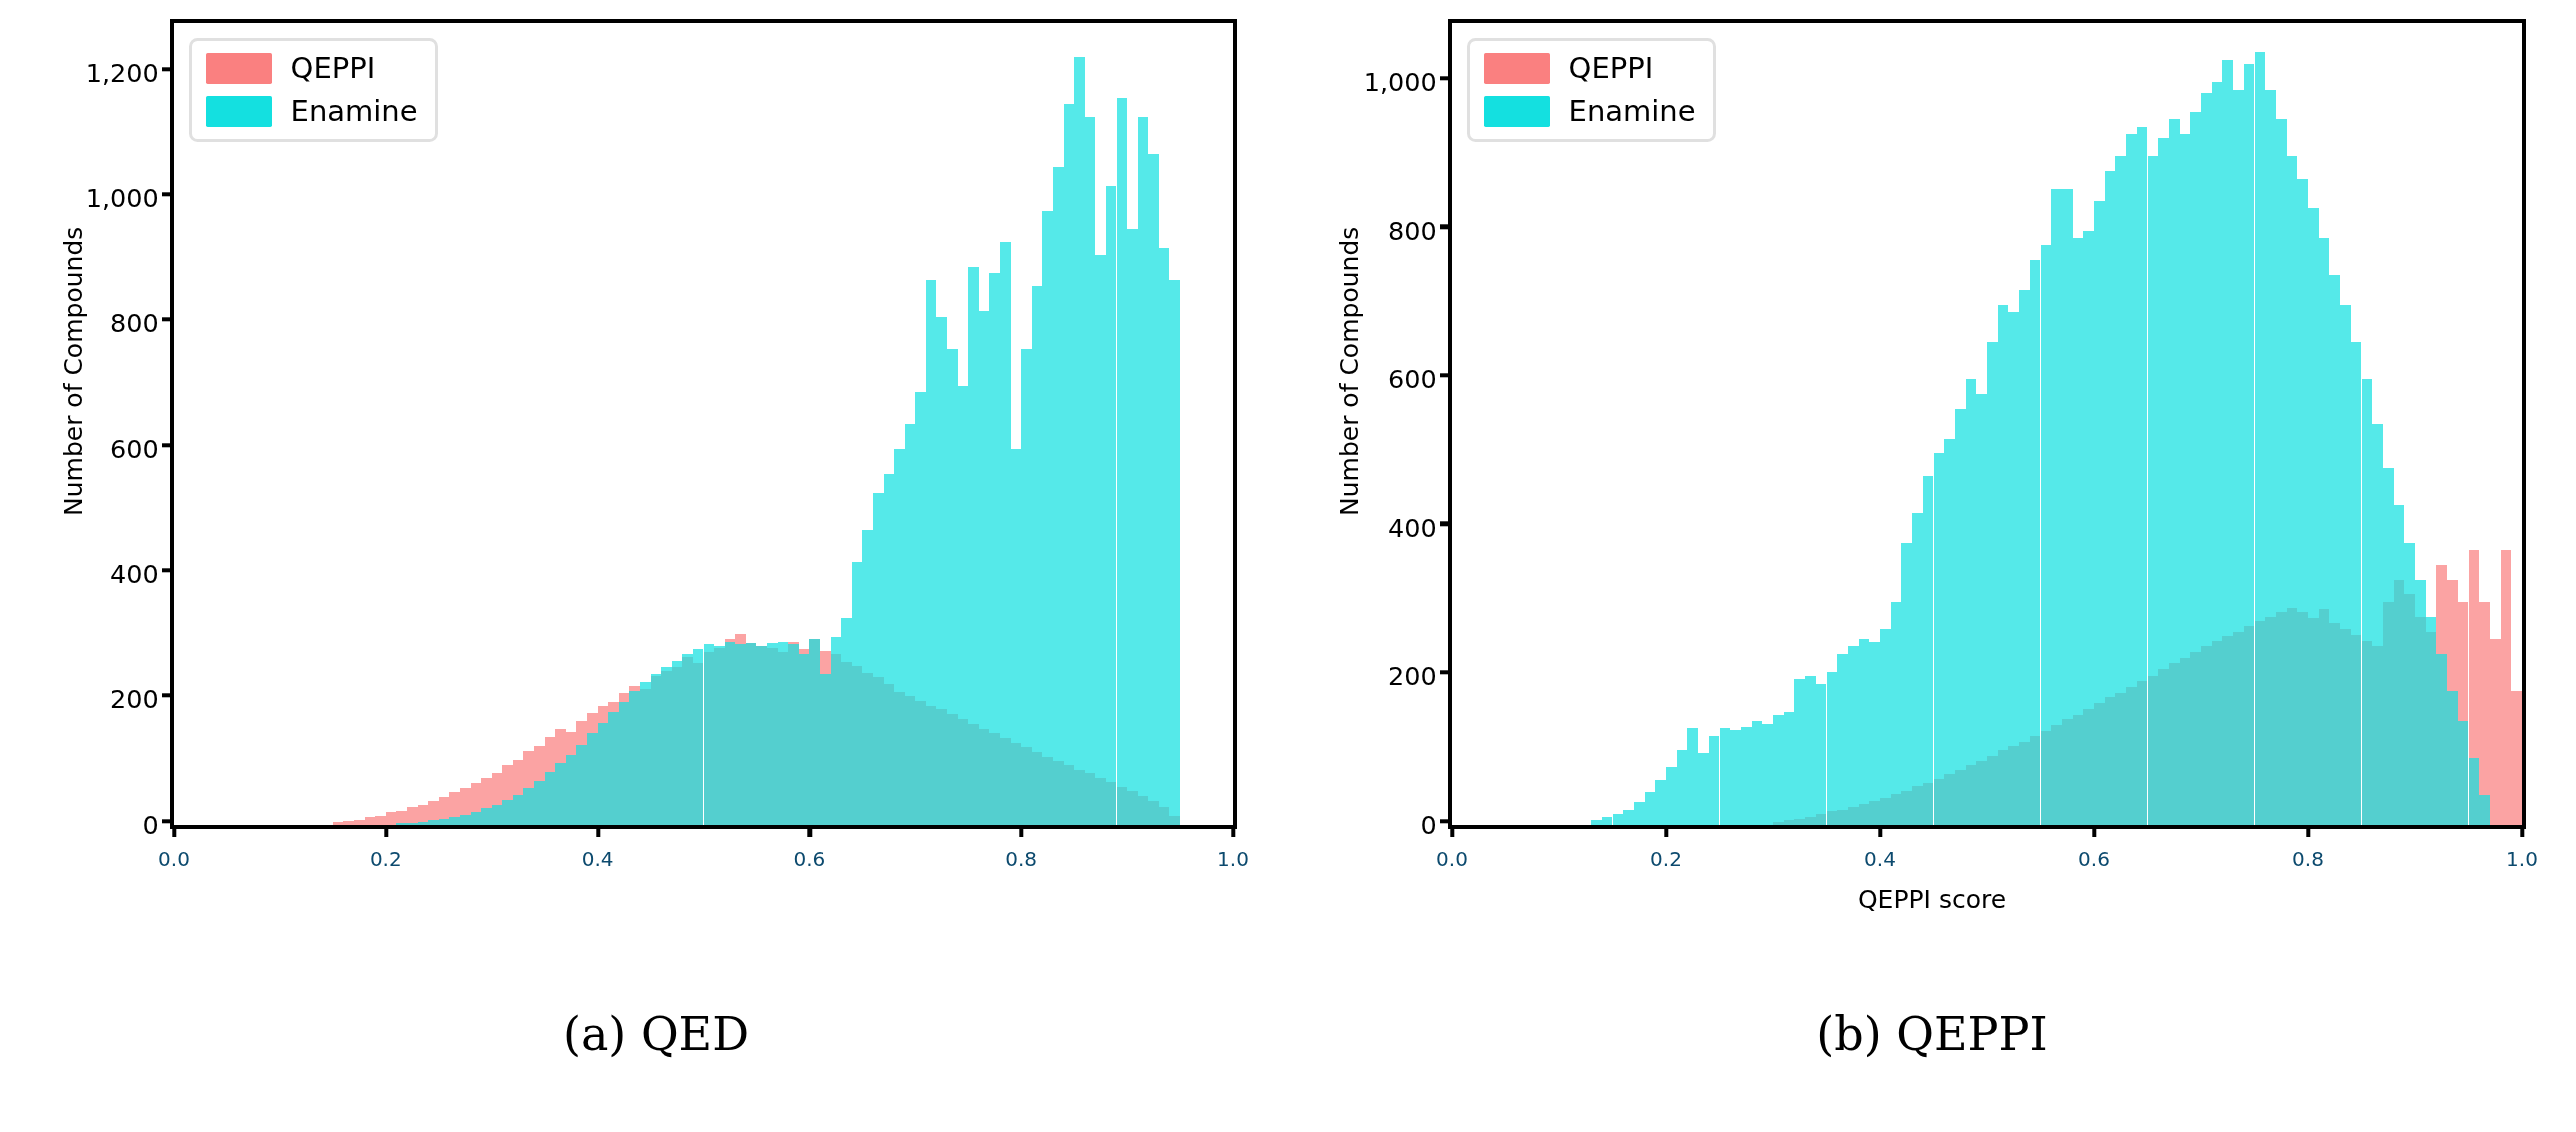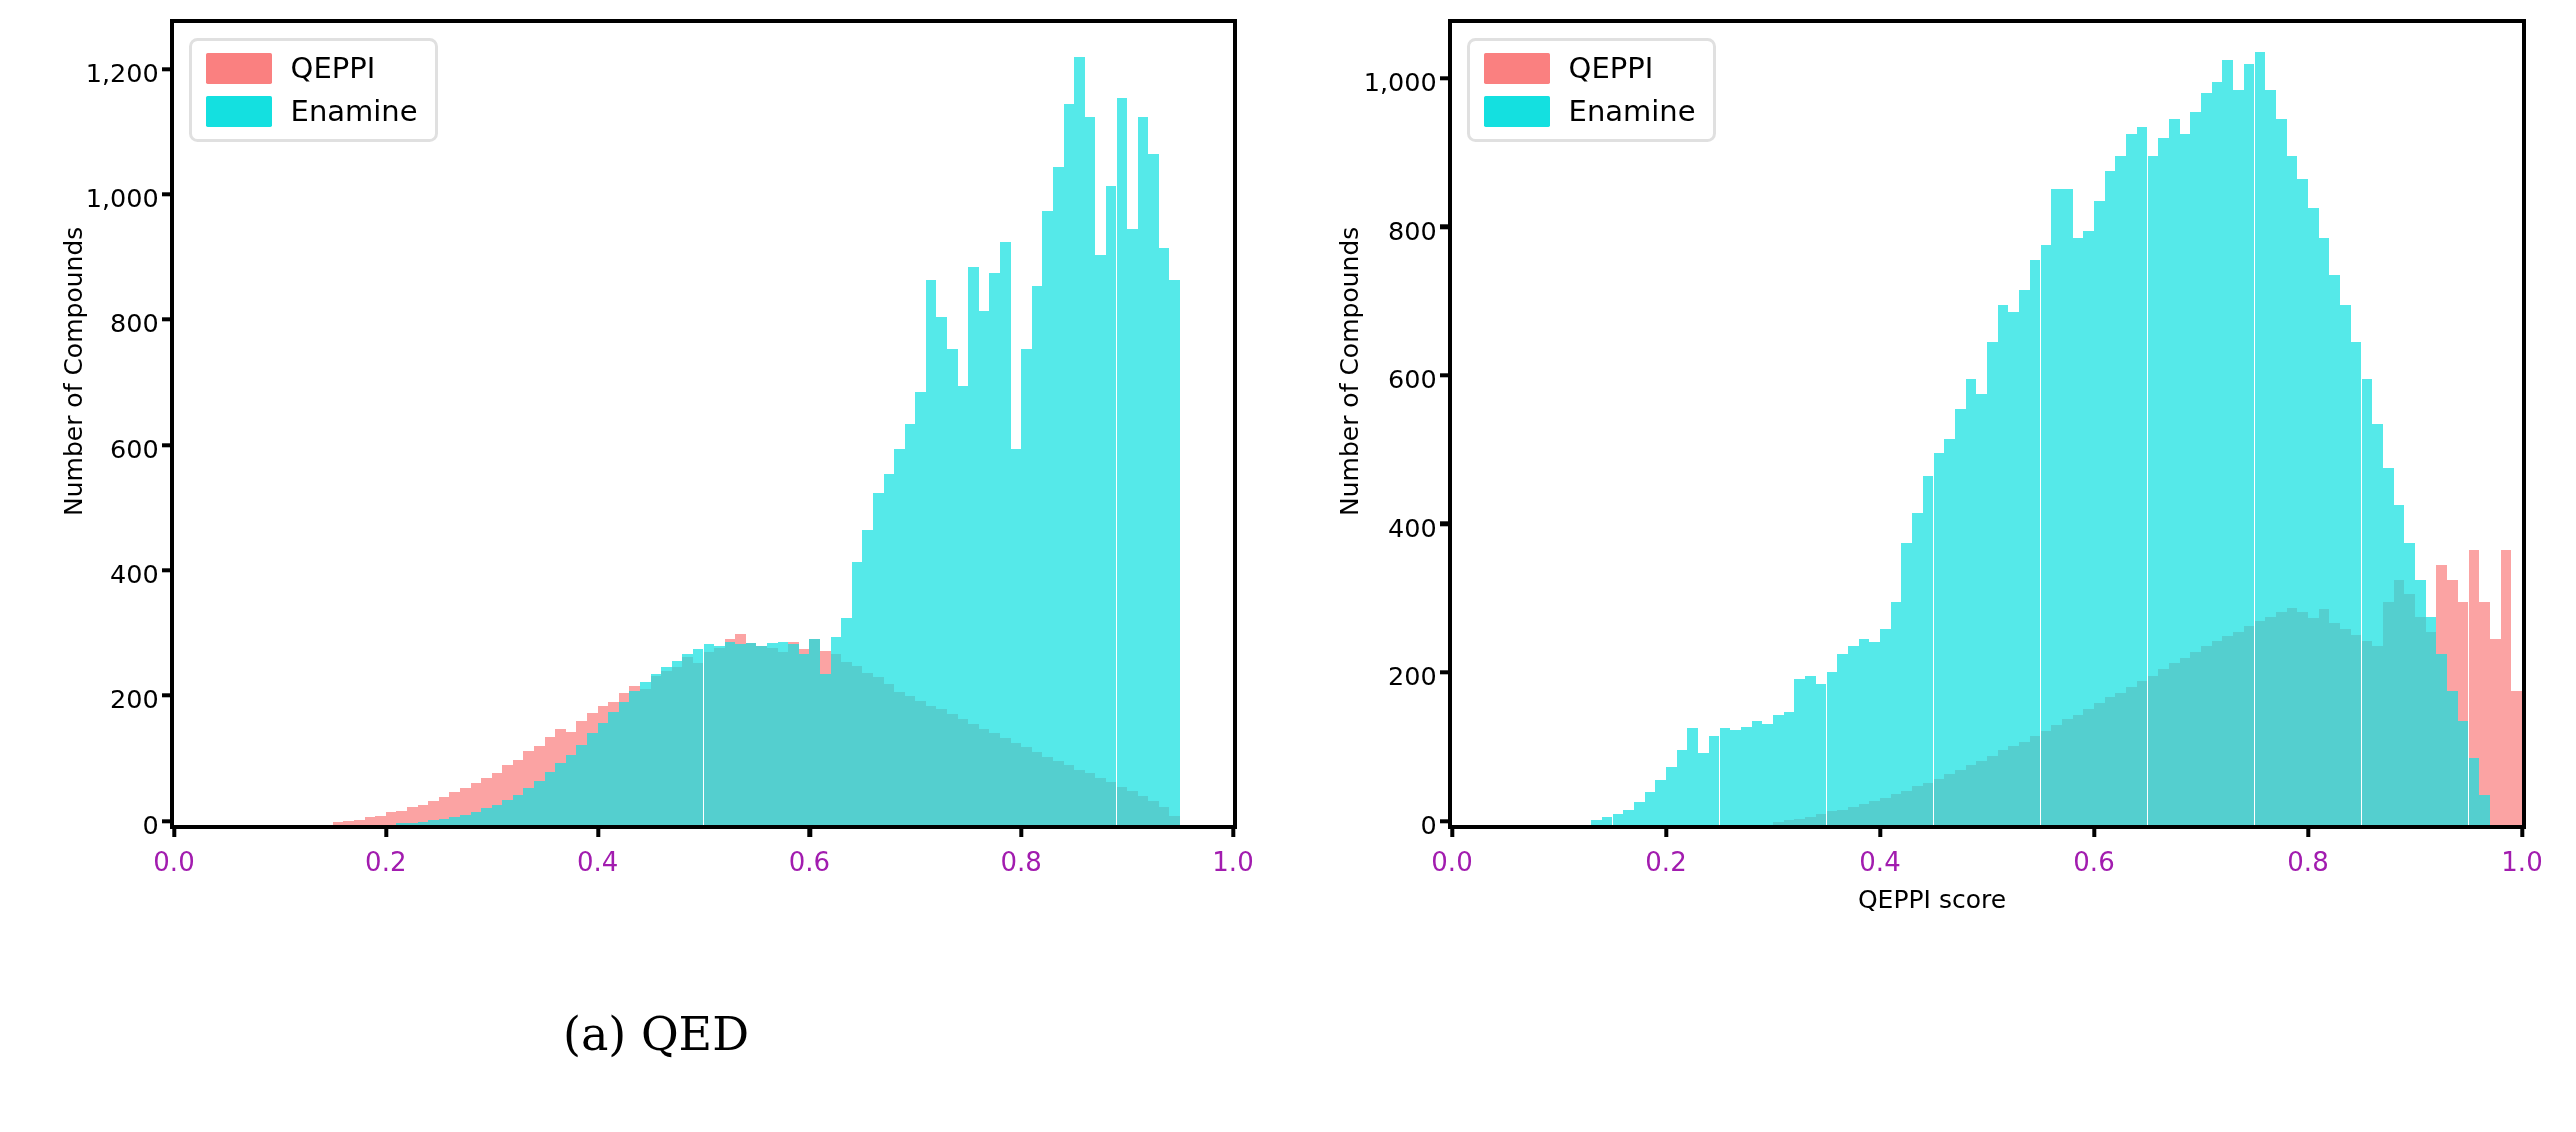--- a/index.html
+++ b/index.html
@@ -23,21 +23,21 @@
   .bar.qeppi{background:#fa7f7f;}
   .bar.enam{background:#14e0e0;}
 
   
   .ytick{position:absolute;right:100%;transform:translateY(50%);
          font-size:25.5px;color:#000;white-space:nowrap;padding-right:15.3px;line-height:0;}
   .ytickmark{position:absolute;right:100%;width:12px;height:4.2px;background:#000;transform:translateY(-1.7px);}
 
   
   .xtick{position:absolute;top:100%;transform:translateX(-50%);
-         font-size:26px;color:#a21caf;white-space:nowrap;margin-top:22px;}
+         font-size:20px;color:#0c4a6e;white-space:nowrap;margin-top:22px;}
   .xtickmark{position:absolute;top:100%;width:4.2px;height:12px;background:#000;transform:translateX(-1.7px);}
 
   .xlabel{position:absolute;font-size:25px;color:#000;text-align:center;width:100%;}
   .panel.left .xlabel{left:0;top:885px;}
   .panel.right .xlabel{left:0;top:885px;}
 
   .ylabel{position:absolute;font-size:25px;color:#000;
           transform-origin:50% 50%;transform:rotate(-90deg);white-space:nowrap;}
   .panel.left .ylabel{left:-54px;top:374px;width:255px;text-align:center;}
   .panel.right .ylabel{left:-66px;top:374px;width:255px;text-align:center;}
@@ -464,16 +464,17 @@
           <span class="legtext">QEPPI</span>
         </div>
         <div class="legrow">
           <span class="swatch enam"></span>
           <span class="legtext">Enamine</span>
         </div>
       </div>
     </div>
     <div class="ylabel">Number of Compounds</div>
     <div class="xlabel">QEPPI score</div>
+    <div class="caption">(b) QEPPI</div>
   </div>
 
 </div>
 
 
 </body></html>

